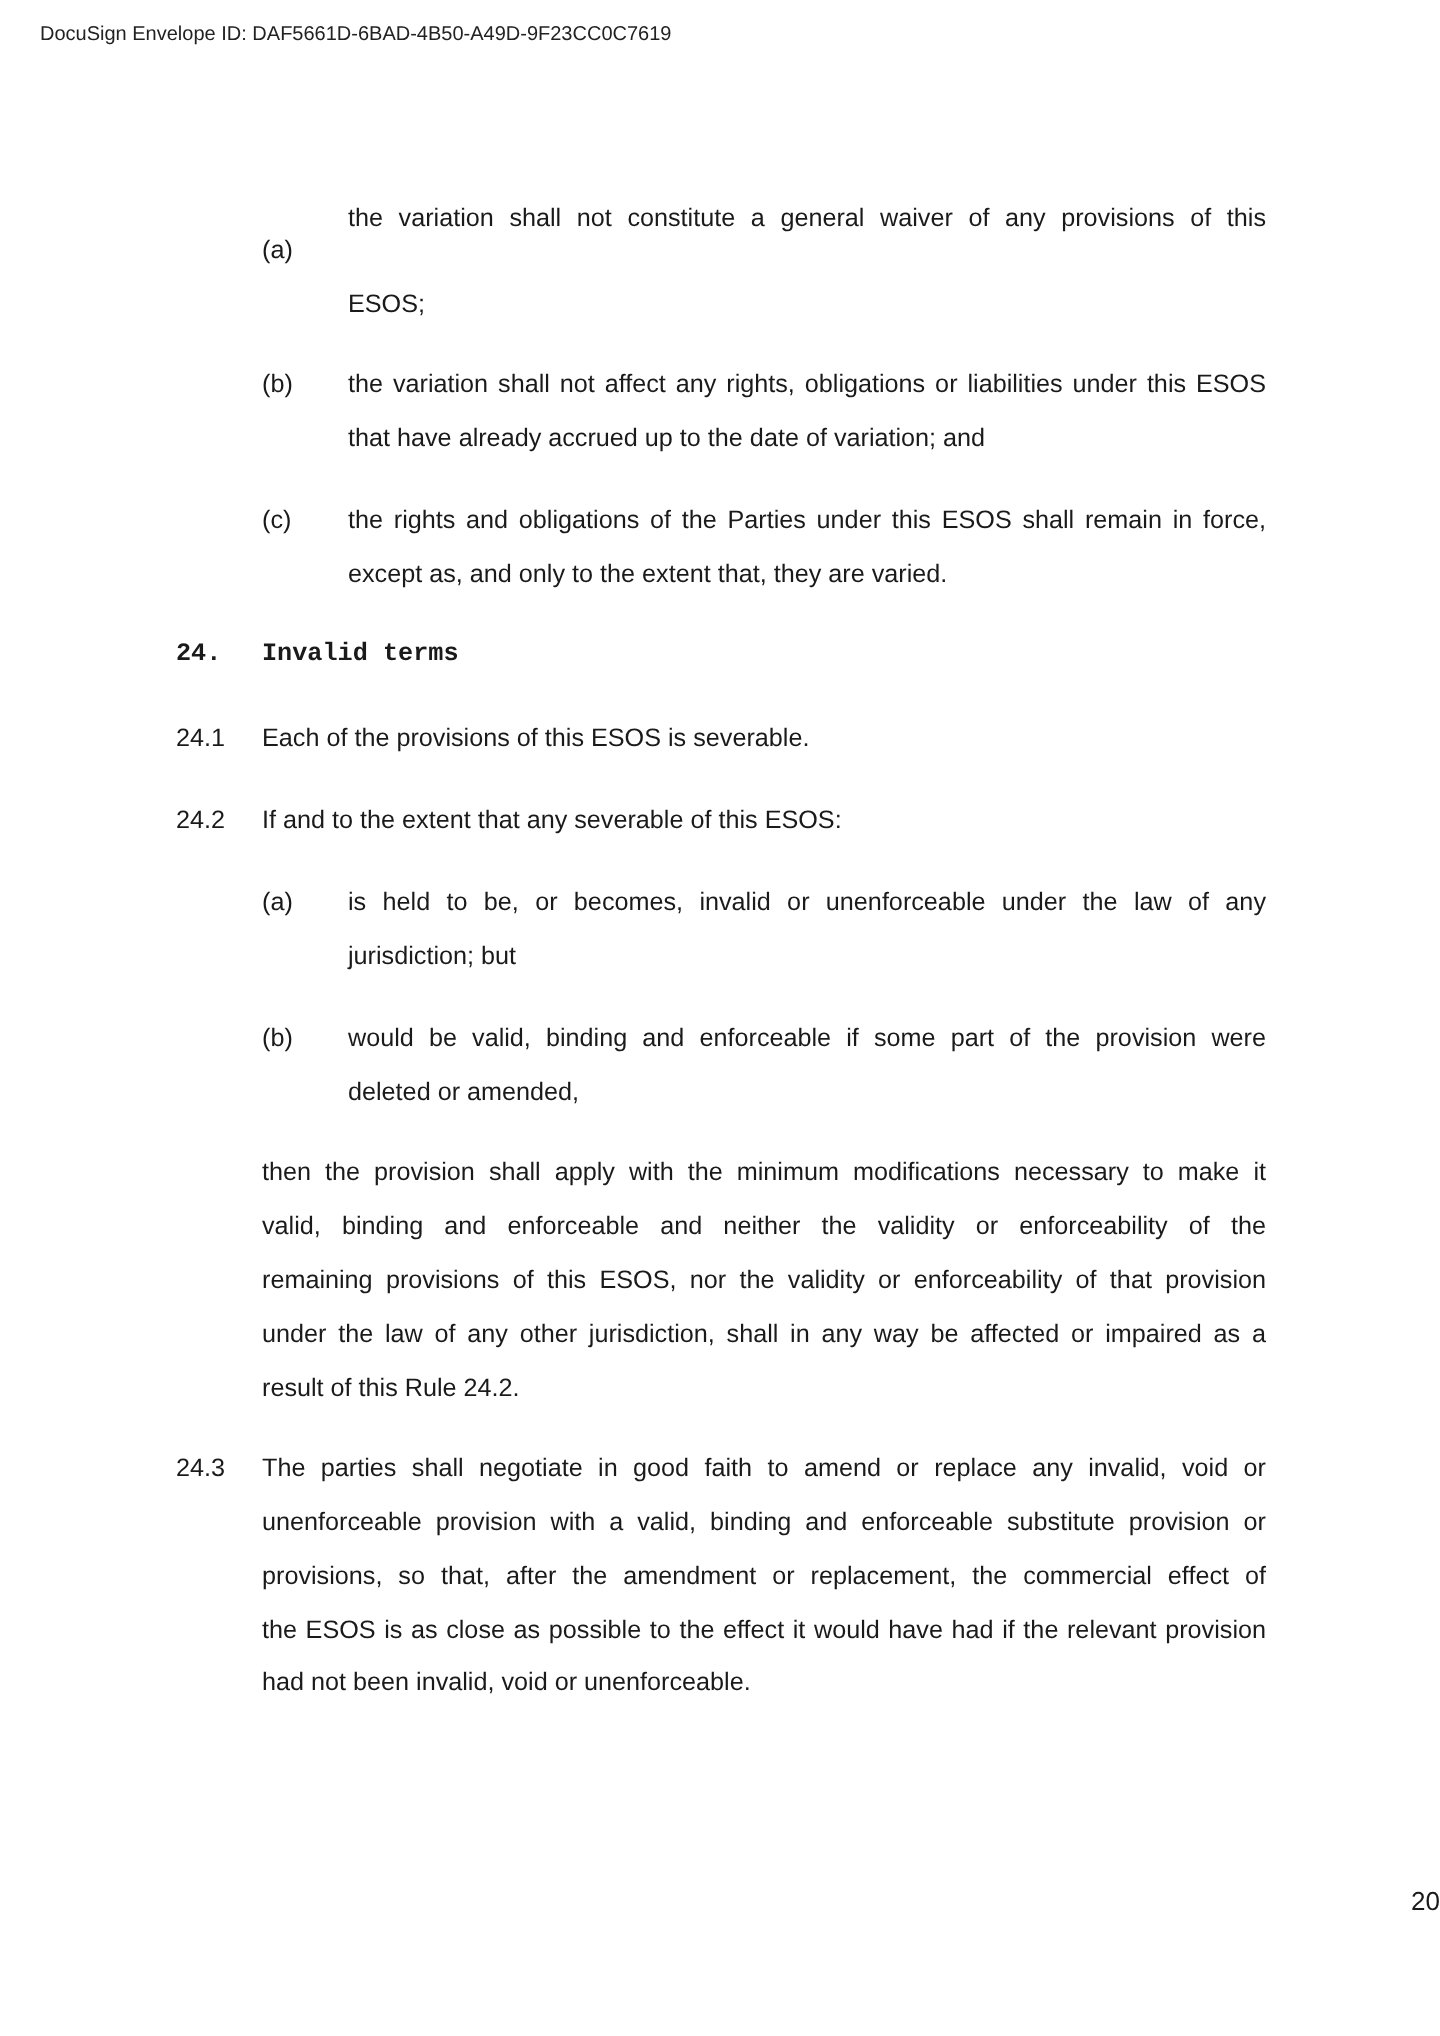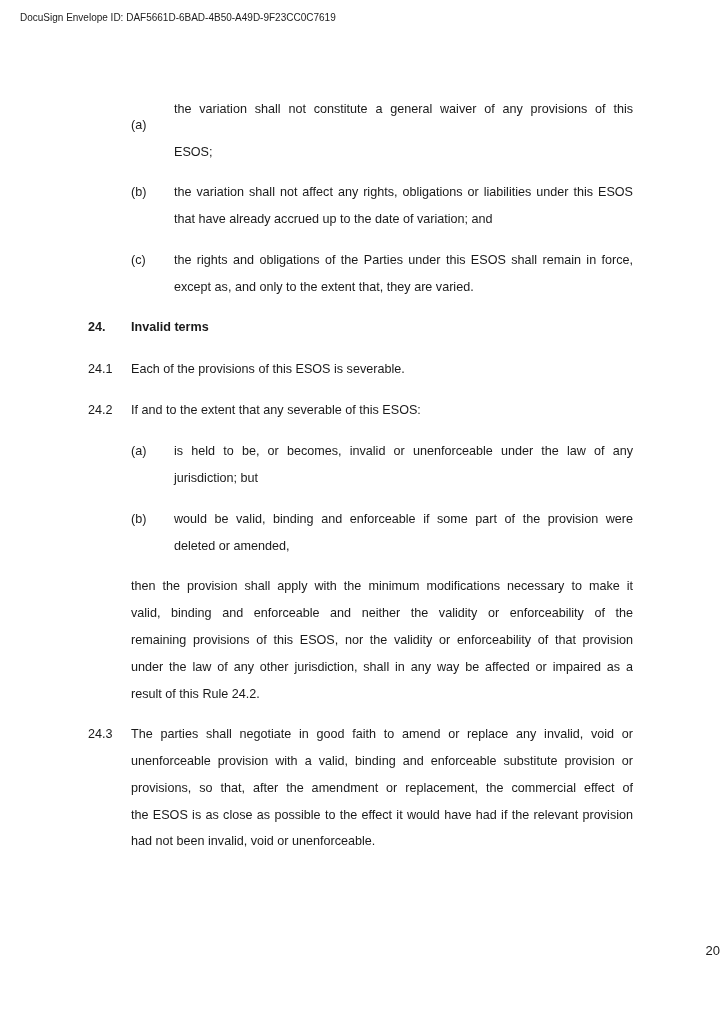--- a/index.html
+++ b/index.html
@@ -11,21 +11,21 @@
       position: absolute; left: 20px; top: 12px;
       font-family: "Liberation Sans", sans-serif; font-size: 10px; color: #222;
     }
     .doc {
       font-family: "Liberation Sans", sans-serif;
       font-size: 12.6px; color: #1a1a1a;
     }
     .line { position: absolute; white-space: nowrap; }
     .just { text-align: justify; text-align-last: justify; white-space: normal; }
     .num { position: absolute; }
-    .bold { font-weight: bold; }
+    .bold { font-weight: bold; font-family: Liberation Mono, monospace; }
     .pagenum { position: absolute; left: 0; width: 720px; top: 943px; text-align: right; font-size: 13px; }
   </style>
 </head>
 <body>
 
 <div class="envelope">DocuSign Envelope ID: DAF5661D-6BAD-4B50-A49D-9F23CC0C7619</div>
 
 <div class="doc">
 
   <div>

